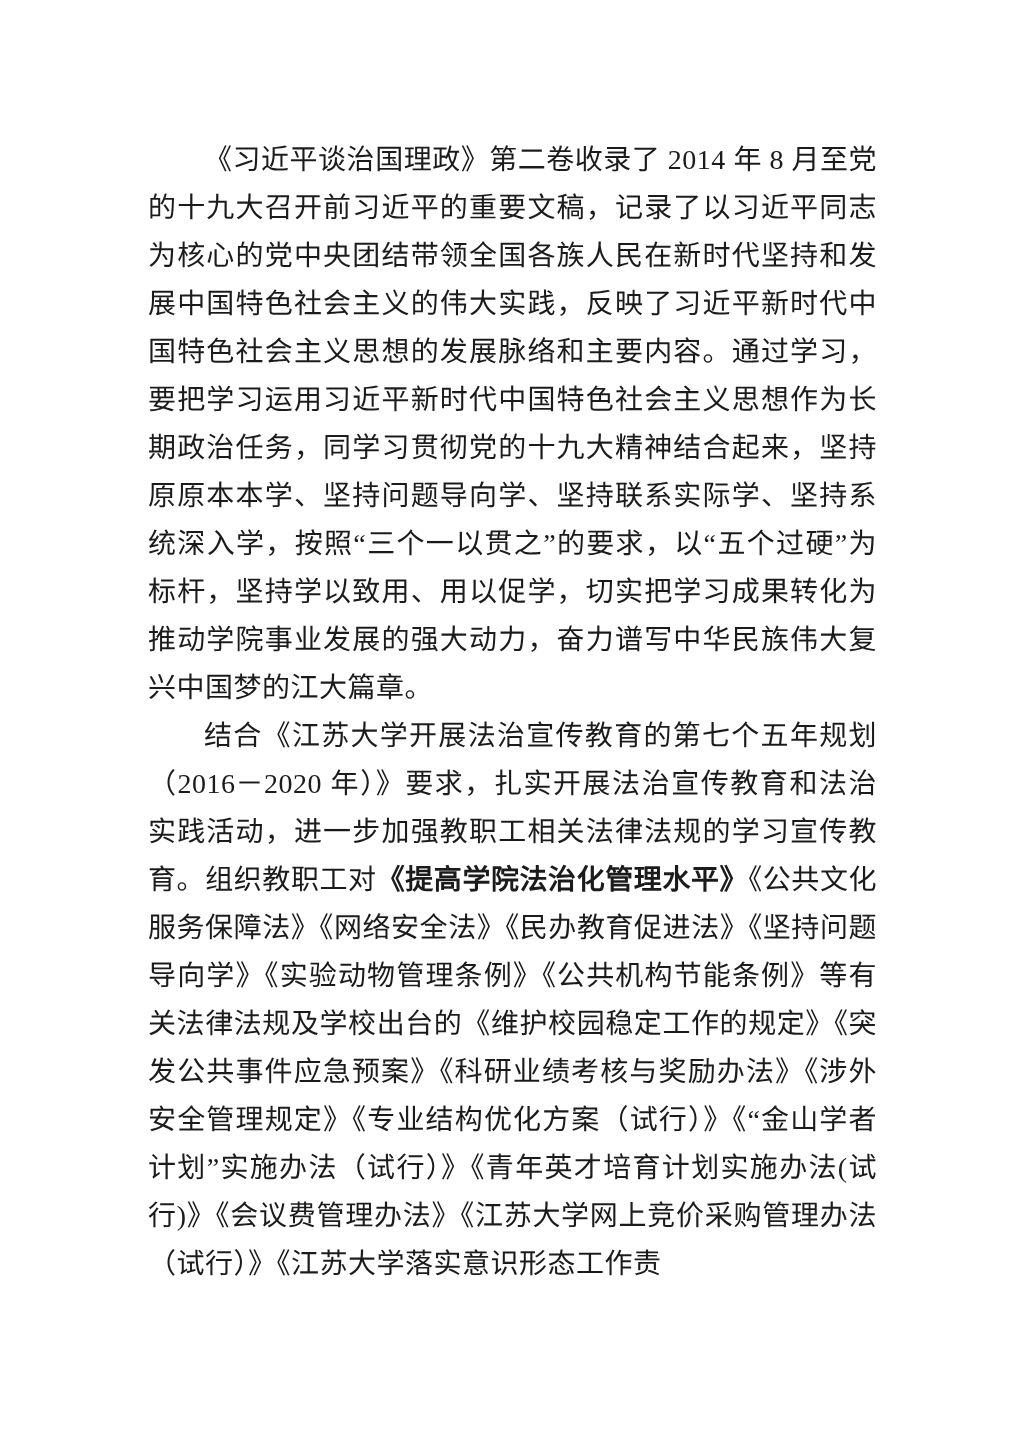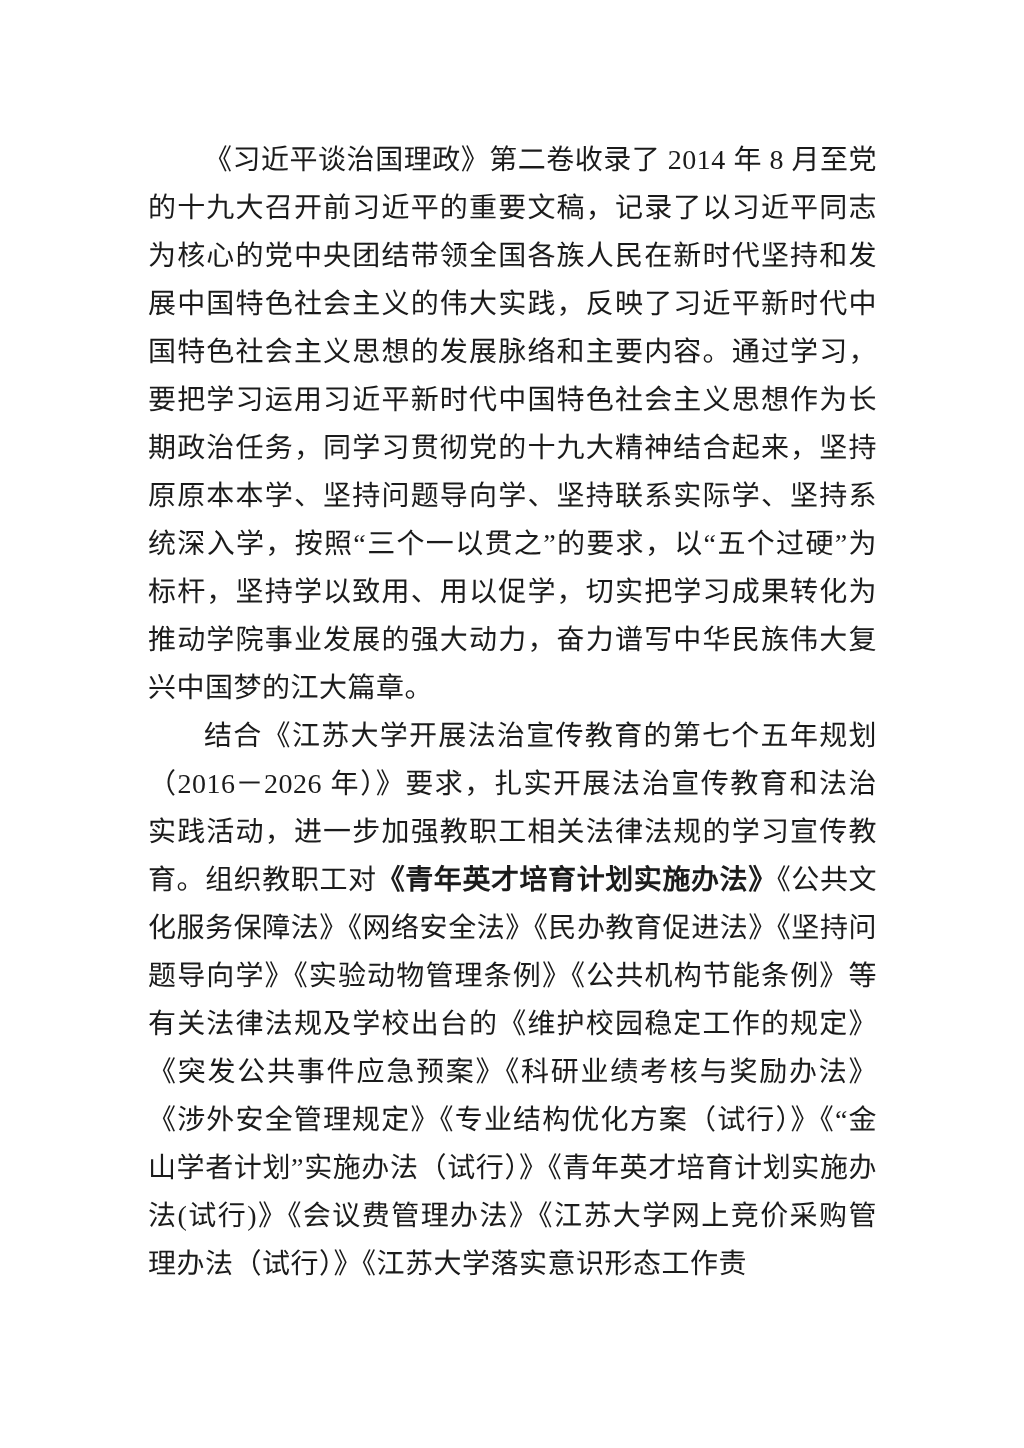--- a/index.html
+++ b/index.html
@@ -43,15 +43,15 @@
   .run-bold {
     font-weight: bold;
   }
 </style>
 </head>
 <body>
 
 <div class="page" style="background: rgb(255, 255, 255);">
   <div class="doc-content" style="color: rgb(27, 27, 27);">
       <p class="body"><span>《习近平谈治国理政》第二卷收录了 2014 年 8 月至党的十九大召开前习近平的重要文稿，记录了以习近平同志为核心的党中央团结带领全国各族人民在新时代坚持和发展中国特色社会主义的伟大实践，反映了习近平新时代中国特色社会主义思想的发展脉络和主要内容。通过学习，要把学习运用习近平新时代中国特色社会主义思想作为长期政治任务，同学习贯彻党的十九大精神结合起来，坚持原原本本学、坚持问题导向学、坚持联系实际学、坚持系统深入学，按照“三个一以贯之”的要求，以“五个过硬”为标杆，坚持学以致用、用以促学，切实把学习成果转化为推动学院事业发展的强大动力，奋力谱写中华民族伟大复兴中国梦的江大篇章。</span></p>
-      <p class="body"><span>结合《江苏大学开展法治宣传教育的第七个五年规划（2016－2026 年）》要求，扎实开展法治宣传教育和法治实践活动，进一步加强教职工相关法律法规的学习宣传教育。组织教职工对</span><span class="run-bold">《青年英才培育计划实施办法》</span><span>《公共文化服务保障法》《网络安全法》《民办教育促进法》《坚持问题导向学》《实验动物管理条例》《公共机构节能条例》等有关法律法规及学校出台的《维护校园稳定工作的规定》《突发公共事件应急预案》《科研业绩考核与奖励办法》《涉外安全管理规定》《专业结构优化方案（试行）》《“金山学者计划”实施办法（试行）》《青年英才培育计划实施办法(试行)》《会议费管理办法》《江苏大学网上竞价采购管理办法（试行）》《江苏大学落实意识形态工作责</span></p>
+      <p class="body"><span>结合《江苏大学开展法治宣传教育的第七个五年规划（2016－2020 年）》要求，扎实开展法治宣传教育和法治实践活动，进一步加强教职工相关法律法规的学习宣传教育。组织教职工对</span><span class="run-bold">《提高学院法治化管理水平》</span><span>《公共文化服务保障法》《网络安全法》《民办教育促进法》《坚持问题导向学》《实验动物管理条例》《公共机构节能条例》等有关法律法规及学校出台的《维护校园稳定工作的规定》《突发公共事件应急预案》《科研业绩考核与奖励办法》《涉外安全管理规定》《专业结构优化方案（试行）》《“金山学者计划”实施办法（试行）》《青年英才培育计划实施办法(试行)》《会议费管理办法》《江苏大学网上竞价采购管理办法（试行）》《江苏大学落实意识形态工作责</span></p>
     </div>
 </div>
 
 </body></html>

